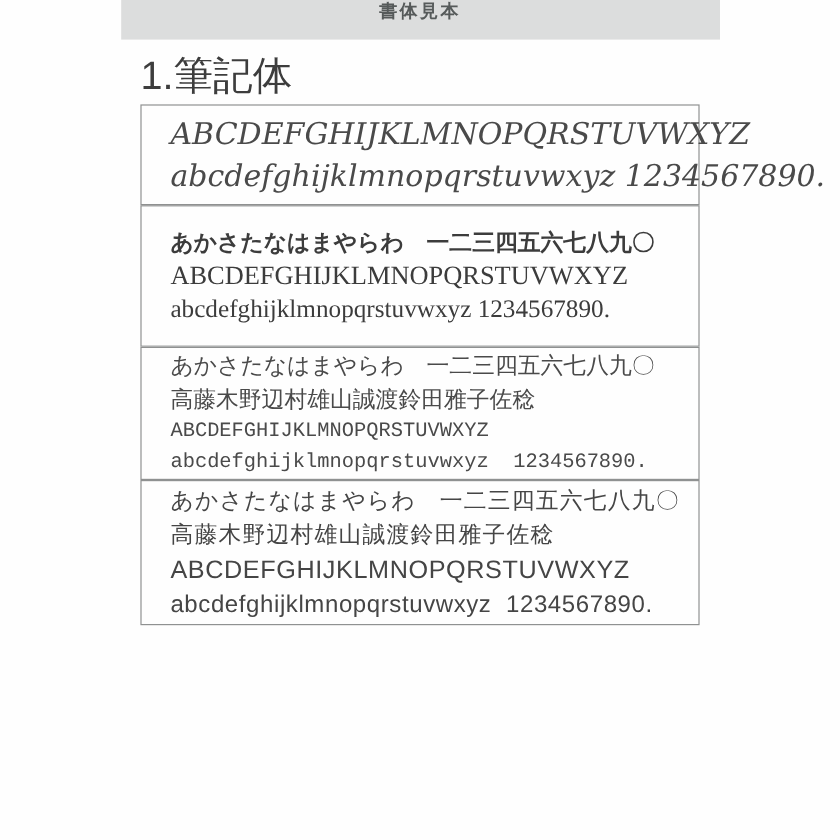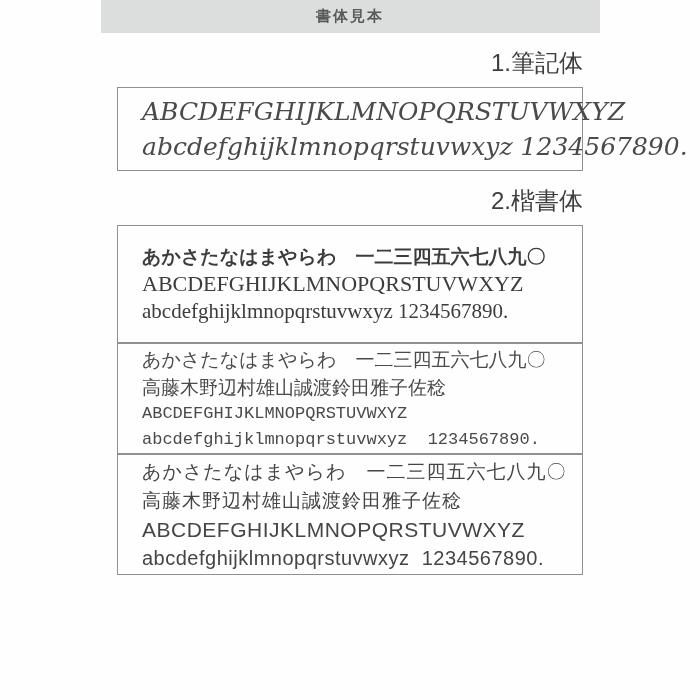--- a/index.html
+++ b/index.html
@@ -15,38 +15,38 @@
     background: #fefefe;
     overflow: hidden;
   }
   
   .title-bar {
     width: 499px;
     height: 33px;
     margin: 0 auto;
     background: #dcdddd;
     display: flex;
-    align-items: center;
+    align-items: flex-start;
     justify-content: center;
   }
   .title-bar span {
     font-size: 15px;
     font-weight: bold;
     letter-spacing: 2px;
     color: #565a5a;
   }
   
   .section {
     width: 466px;
     margin: 0 auto;
   }
   .section-heading {
     margin: 15px 0 9px 0;
-    text-align: right;
-    font-size: 24px;
+    text-align: left;
+    font-size: 33px;
     line-height: 30px;
     font-weight: 500;
     color: #3d3d3d;
     font-family: "Liberation Sans", sans-serif;
   }
   .sample-box {
     box-sizing: border-box;
     border: 1px solid #8f9191;
     background: #fefefe;
     display: flex;
@@ -135,21 +135,20 @@
 
   <div class="section">
     <h2 class="section-heading">1.筆記体</h2>
     <div class="sample-box box-script">
       <div class="sample-line latin-caps">ABCDEFGHIJKLMNOPQRSTUVWXYZ</div>
       <div class="sample-line latin-lower">abcdefghijklmnopqrstuvwxyz 1234567890.</div>
     </div>
   </div>
 
   <div class="section">
-    <h2 class="section-heading">2.楷書体</h2>
     <div class="sample-box box-kaisho">
       <div class="sample-line jp">あかさたなはまやらわ　一二三四五六七八九〇</div>
       <div class="sample-line latin-caps">ABCDEFGHIJKLMNOPQRSTUVWXYZ</div>
       <div class="sample-line latin-lower">abcdefghijklmnopqrstuvwxyz 1234567890.</div>
     </div>
   </div>
 
   <div class="section">
     <div class="sample-box box-mincho">
       <div class="sample-line jp">あかさたなはまやらわ　一二三四五六七八九〇</div>

